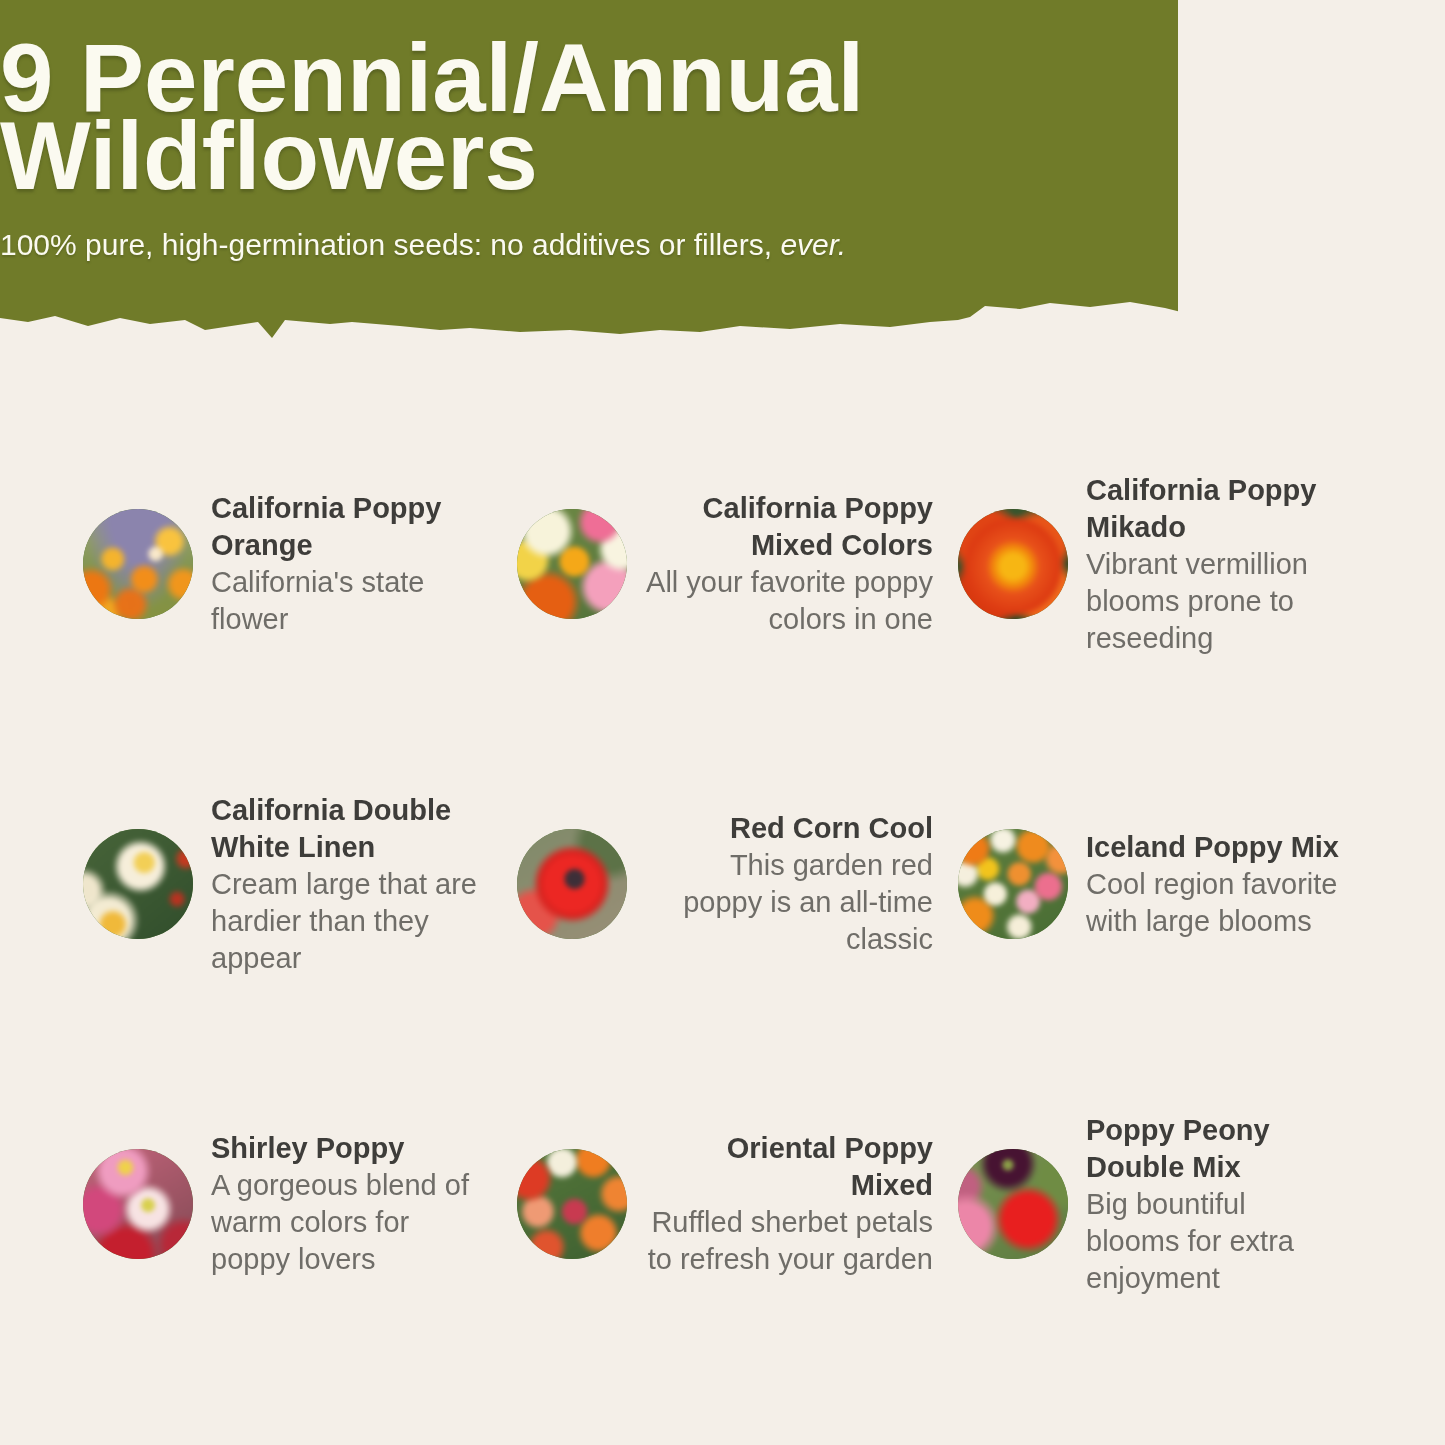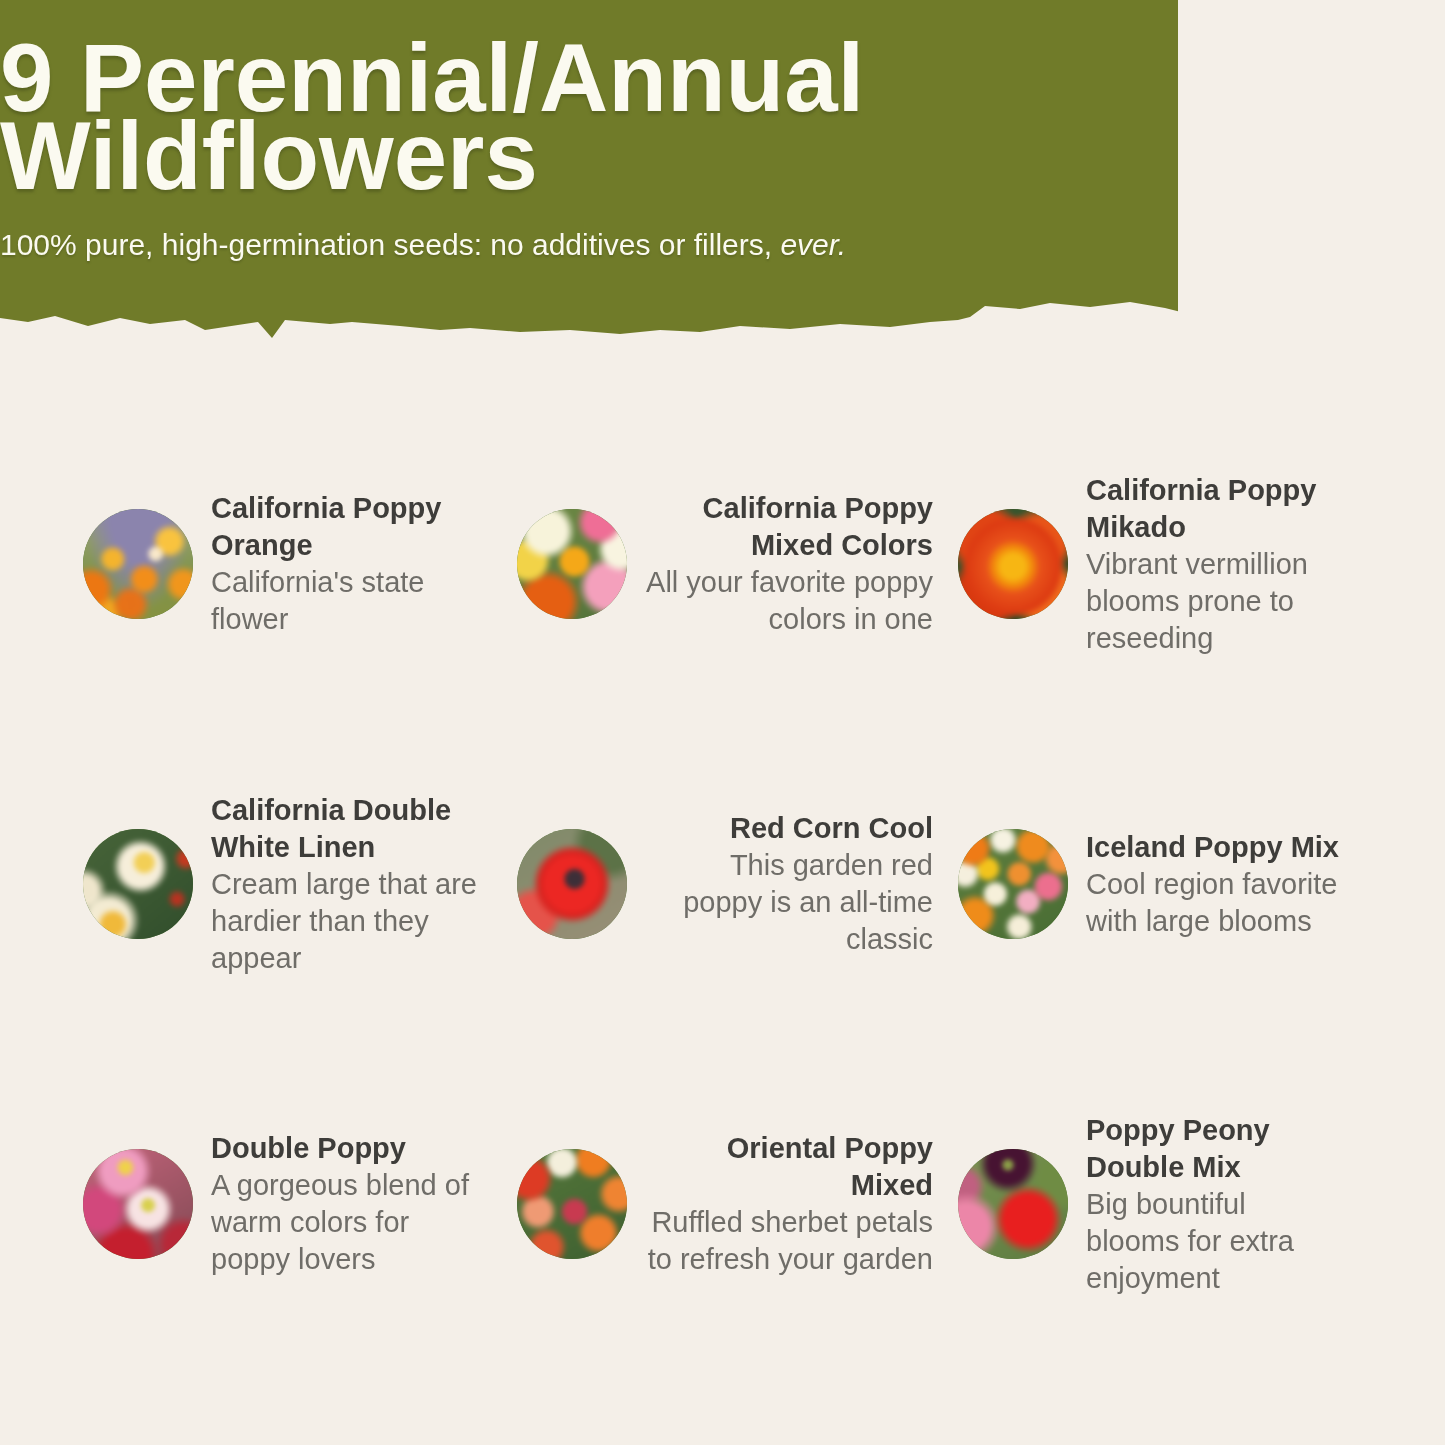--- a/index.html
+++ b/index.html
@@ -209,21 +209,21 @@
       <div class="photo p5"></div>
       <div class="text">
         <h3>Iceland Poppy Mix</h3>
         <p>Cool region favorite with large blooms</p>
       </div>
     </section>
 
     <section class="item">
       <div class="photo p6"></div>
       <div class="text">
-        <h3>Double Poppy</h3>
+        <h3>Shirley Poppy</h3>
         <p>A gorgeous blend of warm colors for poppy lovers</p>
       </div>
     </section>
 
     <section class="item">
       <div class="photo p7"></div>
       <div class="text">
         <h3>Oriental Poppy Mixed</h3>
         <p>Ruffled sherbet petals to refresh your garden</p>
       </div>

